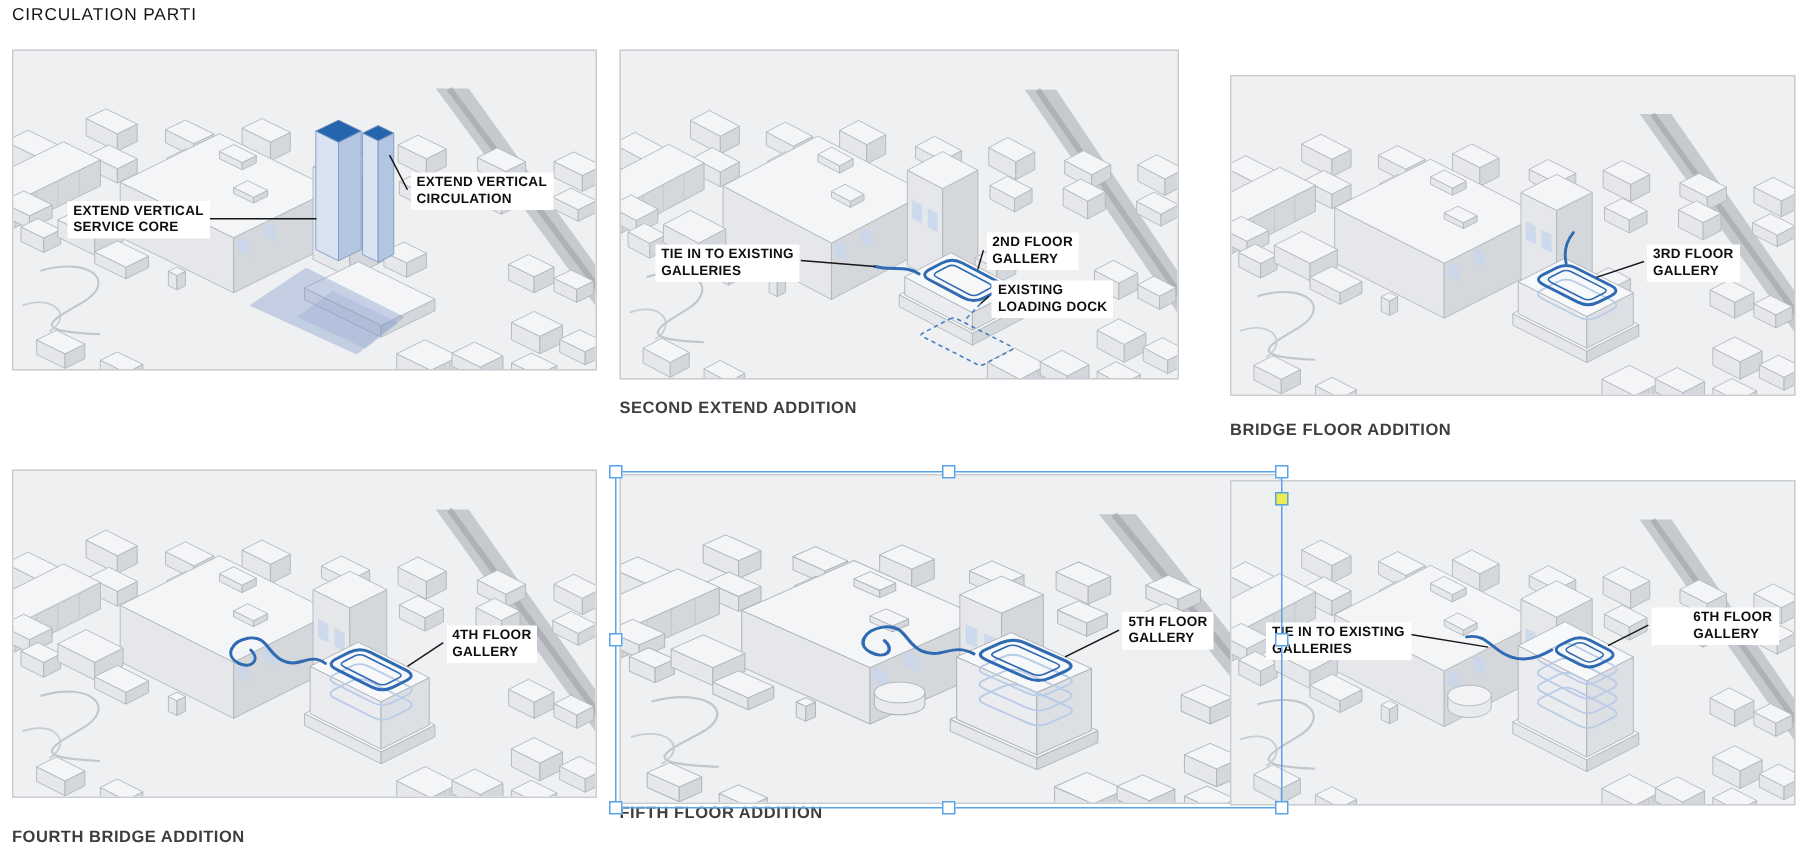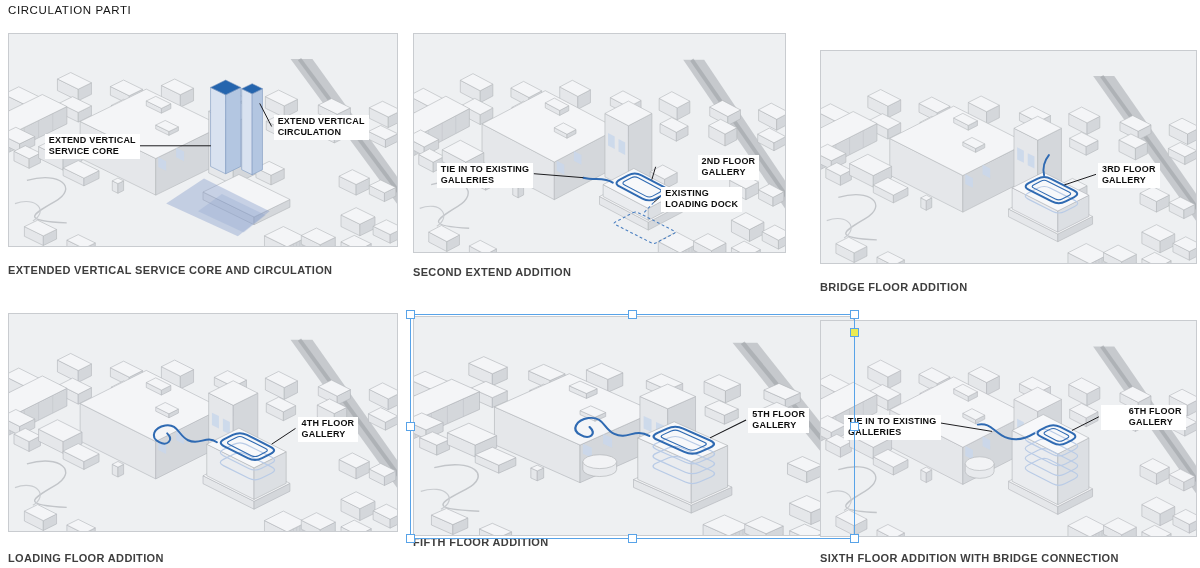--- a/index.html
+++ b/index.html
@@ -175,21 +175,20 @@
             <polygon points="244.4,51.5 254.8,56.8 244.4,62.1 233.9,56.8" fill="#2565ae" stroke="#7d99bf" stroke-width="0.6" stroke-linejoin="round" fill-opacity="1"></polygon>
           </g>
           <line x1="126" y1="116" x2="203" y2="116" stroke="#17171a" stroke-width="1"></line>
           <line x1="264" y1="96" x2="252" y2="72" stroke="#17171a" stroke-width="1"></line>
         </svg>
         <div class="lbl" style="left: 9.23077%; top: 47.2727%;">EXTEND VERTICAL
 SERVICE CORE</div>
         <div class="lbl" style="left: 68.2051%; top: 38.1818%;">EXTEND VERTICAL
 CIRCULATION</div>
       </div>
-    <figcaption style="top:231px">EXTENDED VERTICAL SERVICE CORE AND CIRCULATION</figcaption>
   </figure>
 
   <figure class="panel" style="left:413px;top:33px;width:373px">
     <div class="frame" style="height:220px" id="frame-1">
         <svg viewBox="0 0 390 220" preserveAspectRatio="none">
           <g>
             <rect x="0" y="0" width="390" height="220" fill="#eef0f2"></rect>
             <polygon points="283.0,26.0 305.0,26.0 397.0,158.0 397.0,186.0" fill="#c6c9cd" stroke="none" stroke-width="0.6" stroke-linejoin="round" fill-opacity="1"></polygon>
             <path d="M292,26 L396,170" stroke="#9b9fa4" stroke-width="4" fill="none" opacity="0.55"></path>
             <path d="M18,152 C52,142 70,160 46,174 S 12,194 58,196" stroke="#c2c5c9" stroke-width="1.4" fill="none"></path>
@@ -326,21 +325,21 @@
             <path d="M209,150 C200,144 190,148 178,145" stroke="#2f6ab2" stroke-width="2" fill="none" stroke-linecap="round" stroke-linejoin="round"></path>
             <path d="M230.3 180.3 Q233.0 179.0 235.7 180.3 L273.3 198.7 Q276.0 200.0 273.3 201.3 L254.7 210.7 Q252.0 212.0 249.3 210.7 L211.7 192.3 Q209.0 191.0 211.7 189.7 Z" fill="none" stroke="#4a7fc1" stroke-width="1.1" stroke-dasharray="3 2.5"></path>
             <path d="M252,170 L241,181" stroke="#4a7fc1" stroke-width="1.1" stroke-dasharray="3 2.5" fill="none"></path>
           </g>
           <line x1="126" y1="141" x2="178" y2="145" stroke="#17171a" stroke-width="1"></line>
           <line x1="254" y1="134" x2="250" y2="147" stroke="#17171a" stroke-width="1"></line>
           <line x1="258" y1="165" x2="252" y2="170" stroke="#17171a" stroke-width="1"></line>
         </svg>
         <div class="lbl" style="left: 6.15385%; top: 59.0909%;">TIE IN TO EXISTING
 GALLERIES</div>
-        <div class="lbl" style="left: 65.641%; top: 55.4545%; margin-left: 40px;">2ND FLOOR
+        <div class="lbl" style="left: 65.641%; top: 55.4545%;">2ND FLOOR
 GALLERY</div>
         <div class="lbl" style="left: 66.6667%; top: 70%;">EXISTING
 LOADING DOCK</div>
       </div>
     <figcaption style="top:233px">SECOND EXTEND ADDITION</figcaption>
   </figure>
 
   <figure class="panel" style="left:820px;top:50px;width:377px">
     <div class="frame" style="height:214px" id="frame-2">
         <svg viewBox="0 0 390 220" preserveAspectRatio="none">
@@ -630,21 +629,21 @@
             <path d="M225.8 132.2 Q232.1 129.0 238.3 132.2 L263.8 145.0 Q270.1 148.2 263.8 151.4 L253.5 156.6 Q247.3 159.7 241.0 156.6 L215.5 143.7 Q209.3 140.5 215.5 137.4 Z" fill="none" stroke="#b9cbe6" stroke-width="1.2" stroke-linejoin="round" stroke-linecap="round"></path>
             <path d="M224.9 122.6 Q232.1 119.0 239.2 122.6 L262.9 134.6 Q270.1 138.2 262.9 141.8 L254.4 146.1 Q247.3 149.7 240.1 146.1 L216.4 134.1 Q209.3 130.5 216.4 126.9 Z" fill="none" stroke="#2f6ab2" stroke-width="2" stroke-linejoin="round" stroke-linecap="round"></path>
             <path d="M228.5 125.1 Q232.1 123.3 235.6 125.1 L257.9 136.4 Q261.5 138.2 257.9 140.0 L250.8 143.6 Q247.3 145.4 243.7 143.6 L221.4 132.3 Q217.8 130.5 221.4 128.7 Z" fill="none" stroke="#2f6ab2" stroke-width="1.1" stroke-linejoin="round" stroke-linecap="round"></path>
             <path d="M209,130 C198,122 192,134 180,128 C170,123 170,111 157,113 C146,115 141,125 151,130 C159,134 166,128 159,121" stroke="#2f6ab2" stroke-width="2" fill="none" stroke-linecap="round" stroke-linejoin="round"></path>
           </g>
           <line x1="288" y1="116" x2="264" y2="132" stroke="#17171a" stroke-width="1"></line>
         </svg>
         <div class="lbl" style="left: 74.359%; top: 47.2727%;">4TH FLOOR
 GALLERY</div>
       </div>
-    <figcaption style="top:239px">LOADING FLOOR ADDITION</figcaption>
+    <figcaption style="top:239px">FOURTH BRIDGE ADDITION</figcaption>
   </figure>
 
   <figure class="panel" style="left:413px;top:316px;width:441px">
     <div class="frame" style="height:220px" id="frame-4">
         <svg viewBox="0 0 390 220" preserveAspectRatio="none">
           <g>
             <rect x="0" y="0" width="390" height="220" fill="#eef0f2"></rect>
             <polygon points="283.0,26.0 305.0,26.0 397.0,158.0 397.0,186.0" fill="#c6c9cd" stroke="none" stroke-width="0.6" stroke-linejoin="round" fill-opacity="1"></polygon>
             <path d="M292,26 L396,170" stroke="#9b9fa4" stroke-width="4" fill="none" opacity="0.55"></path>
             <path d="M18,152 C52,142 70,160 46,174 S 12,194 58,196" stroke="#c2c5c9" stroke-width="1.4" fill="none"></path>
@@ -951,15 +950,14 @@
             <path d="M222,115 C210,122 198,123 188,117 C178,111 175,104 163,106" stroke="#2f6ab2" stroke-width="2" fill="none" stroke-linecap="round" stroke-linejoin="round"></path>
           </g>
           <line x1="122" y1="104" x2="178" y2="113" stroke="#17171a" stroke-width="1"></line>
           <line x1="289" y1="98" x2="261" y2="112" stroke="#17171a" stroke-width="1"></line>
         </svg>
         <div class="lbl" style="left: 6.15385%; top: 43.6364%;">TIE IN TO EXISTING
 GALLERIES</div>
         <div class="lbl" style="left: 74.6154%; top: 39.0909%; padding-left: 28px;">6TH FLOOR
 GALLERY</div>
       </div>
-    <figcaption style="top:232px">SIXTH FLOOR ADDITION WITH BRIDGE CONNECTION</figcaption>
   </figure>
 </div>
 
 </body></html>

